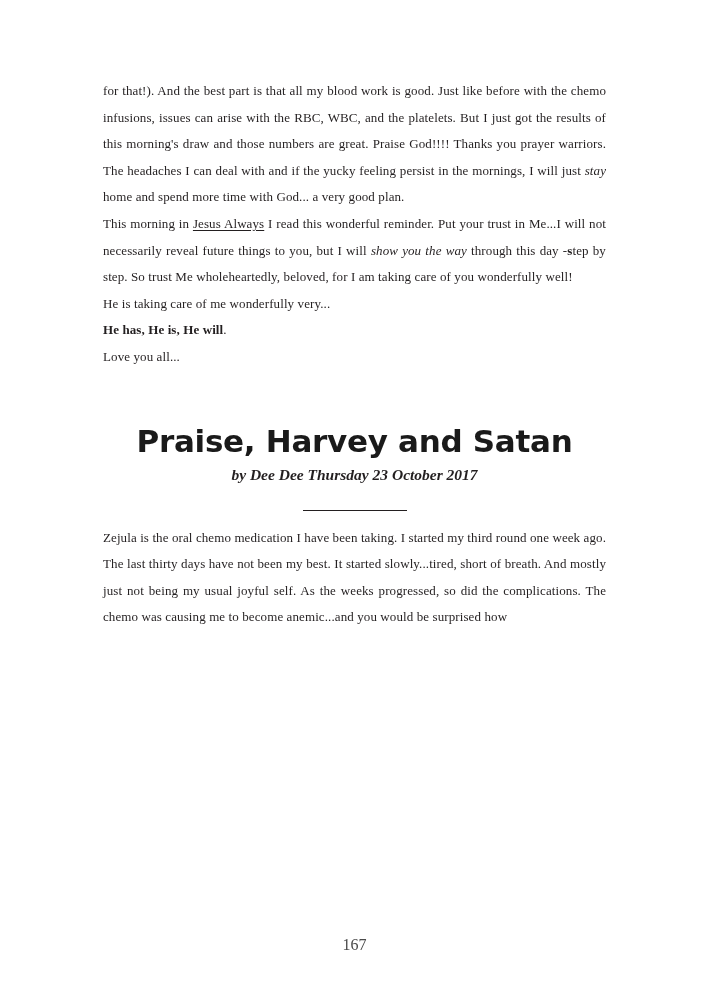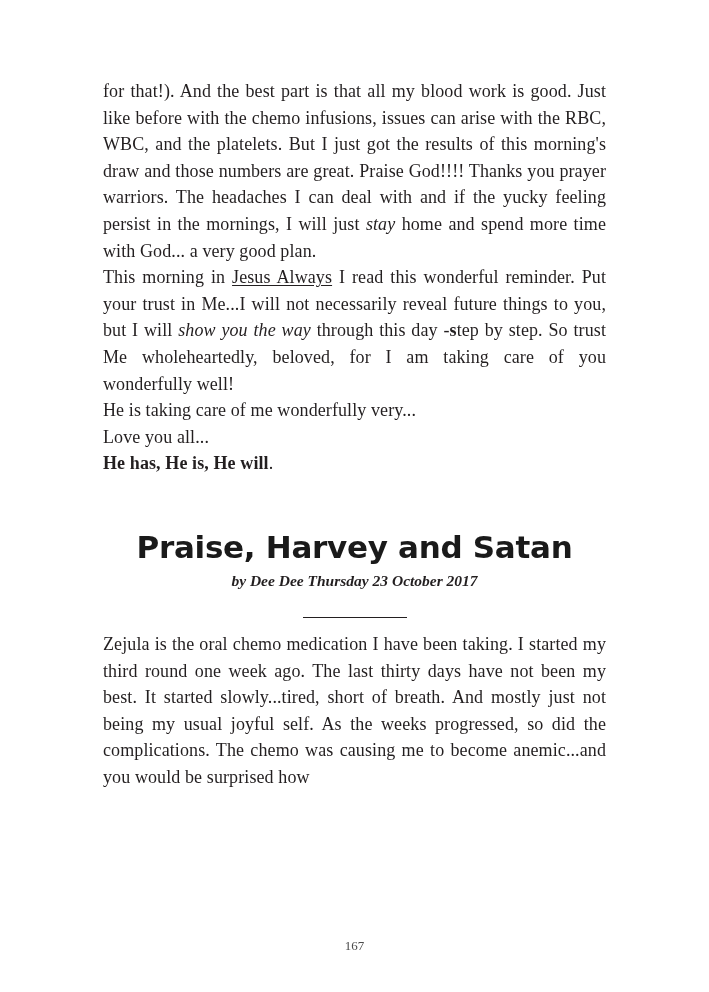--- a/index.html
+++ b/index.html
@@ -16,21 +16,21 @@
   }
   .page {
     position: relative;
     width: 709px;
     height: 992px;
     box-sizing: border-box;
     padding: 78px 103px 0 103px;
   }
   .body-text {
     font-family: "Liberation Serif", serif;
-    font-size: 18px;
+    font-size: 13px;
     line-height: 26.6px;
     text-align: justify;
     text-justify: inter-word;
     color: #231f20;
     margin: 0;
     letter-spacing: 0.1px;
   }
   .para {
     margin: 0;
     text-indent: 0;
@@ -87,40 +87,40 @@
   .after-divider {
     margin-top: 0;
   }
   .folio {
     position: absolute;
     left: 0;
     right: 0;
     bottom: 38px;
     text-align: center;
     font-family: "Liberation Serif", serif;
-    font-size: 13px;
+    font-size: 16px;
     color: #4a4a4a;
   }
 </style>
 </head>
 <body>
 
 <div class="page">
 
   <div class="body-text">
 
     <p class="para"><span>for that!). And the best part is that all my blood work is good. Just like before with the chemo infusions, issues can arise with the RBC, WBC, and the platelets. But I just got the results of this morning's draw and those numbers are great. Praise God!!!! Thanks you prayer warriors. The headaches I can deal with and if the yucky feeling persist in the mornings, I will just </span><em class="ital">stay</em><span> home and spend more time with God... a very good plan.</span></p>
 
     <p class="para"><span>This morning in </span><u class="title-underline">Jesus Always</u><span> I read this wonderful reminder. Put your trust in Me...I will not necessarily reveal future things to you, but I will </span><em class="ital">show you the way</em><span> through this day -</span><strong class="bold">s</strong><span>tep by step. So trust Me wholeheartedly, beloved, for I am taking care of you wonderfully well!</span></p>
 
     <p class="para short-line">He is taking care of me wonderfully very...</p>
 
+    <p class="para short-line"><strong class="bold">He has, He is, He will</strong><span>.</span></p>
+
     <p class="para short-line">Love you all...</p>
-
-    <p class="para short-line"><strong class="bold">He has, He is, He will</strong><span>.</span></p>
 
   </div>
 
   <div class="chapter-block">
     <h1 class="chapter-title">Praise, Harvey and Satan</h1>
     <p class="chapter-byline">by Dee Dee Thursday 23 October 2017</p>
   </div>
 
   <div class="divider-wrap">
     <span class="divider-rule"></span>

